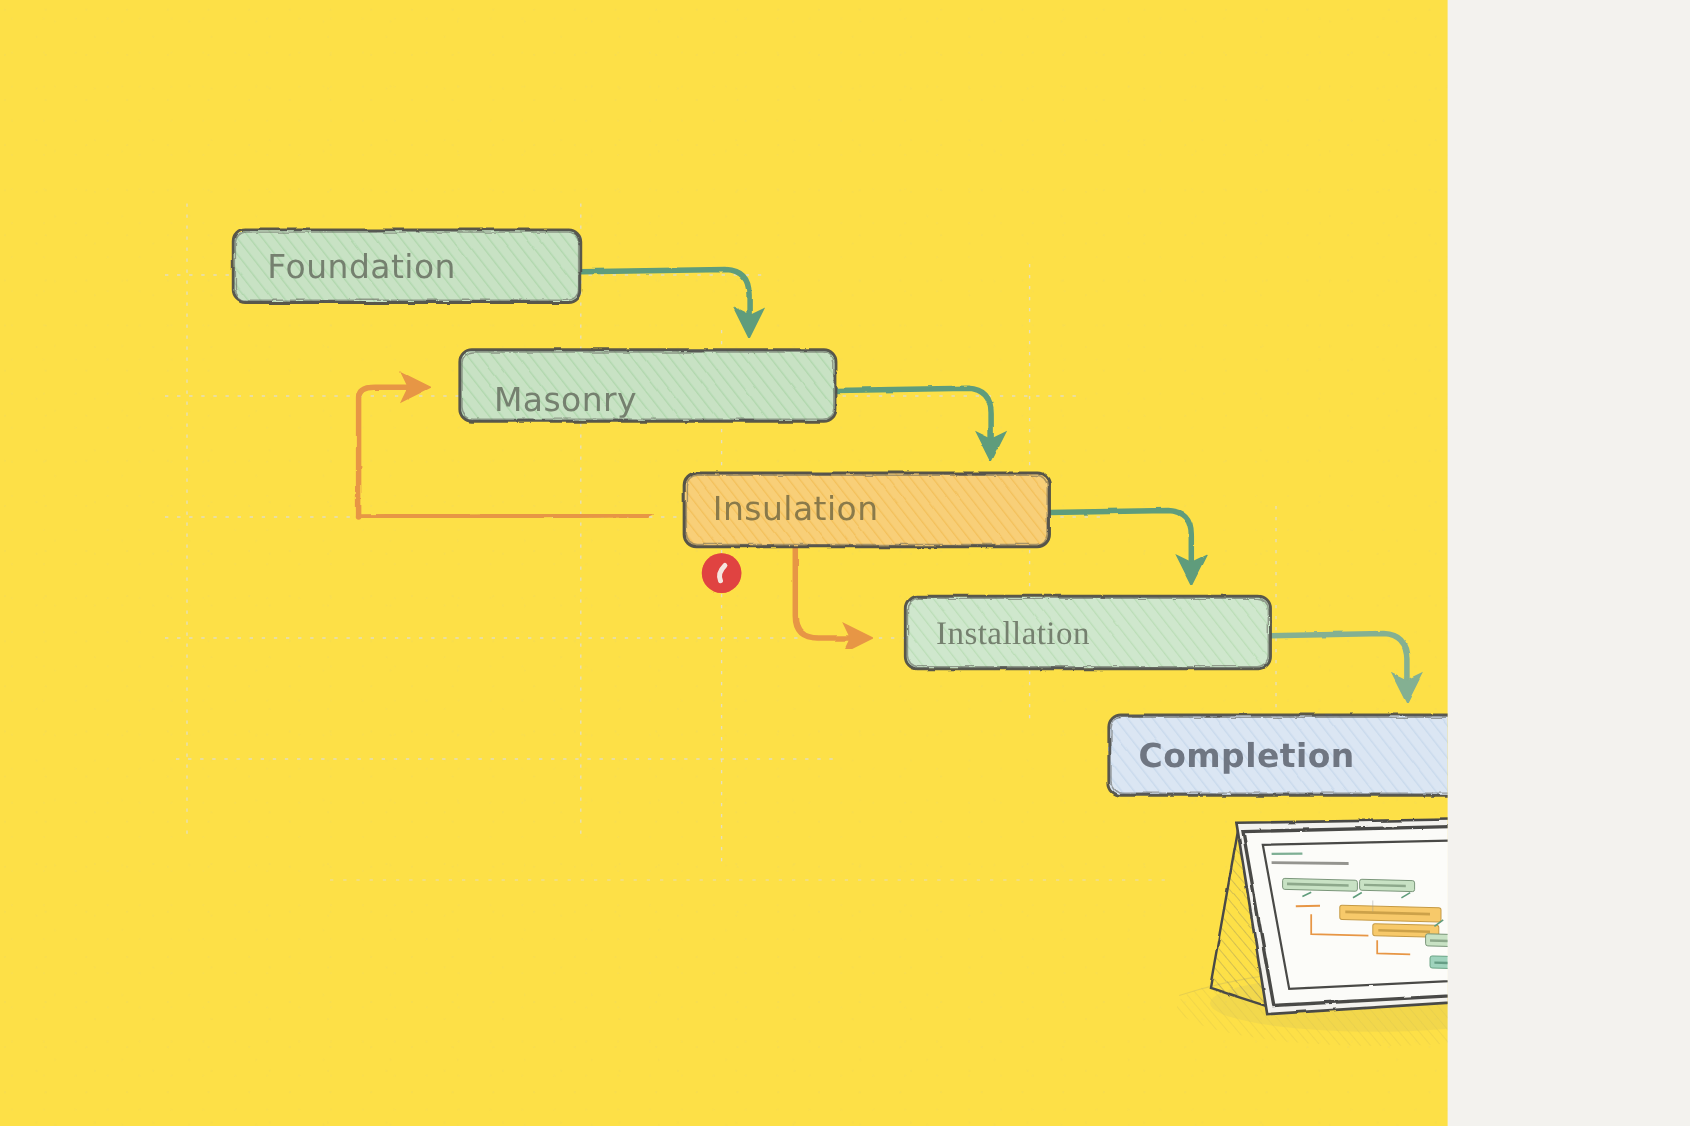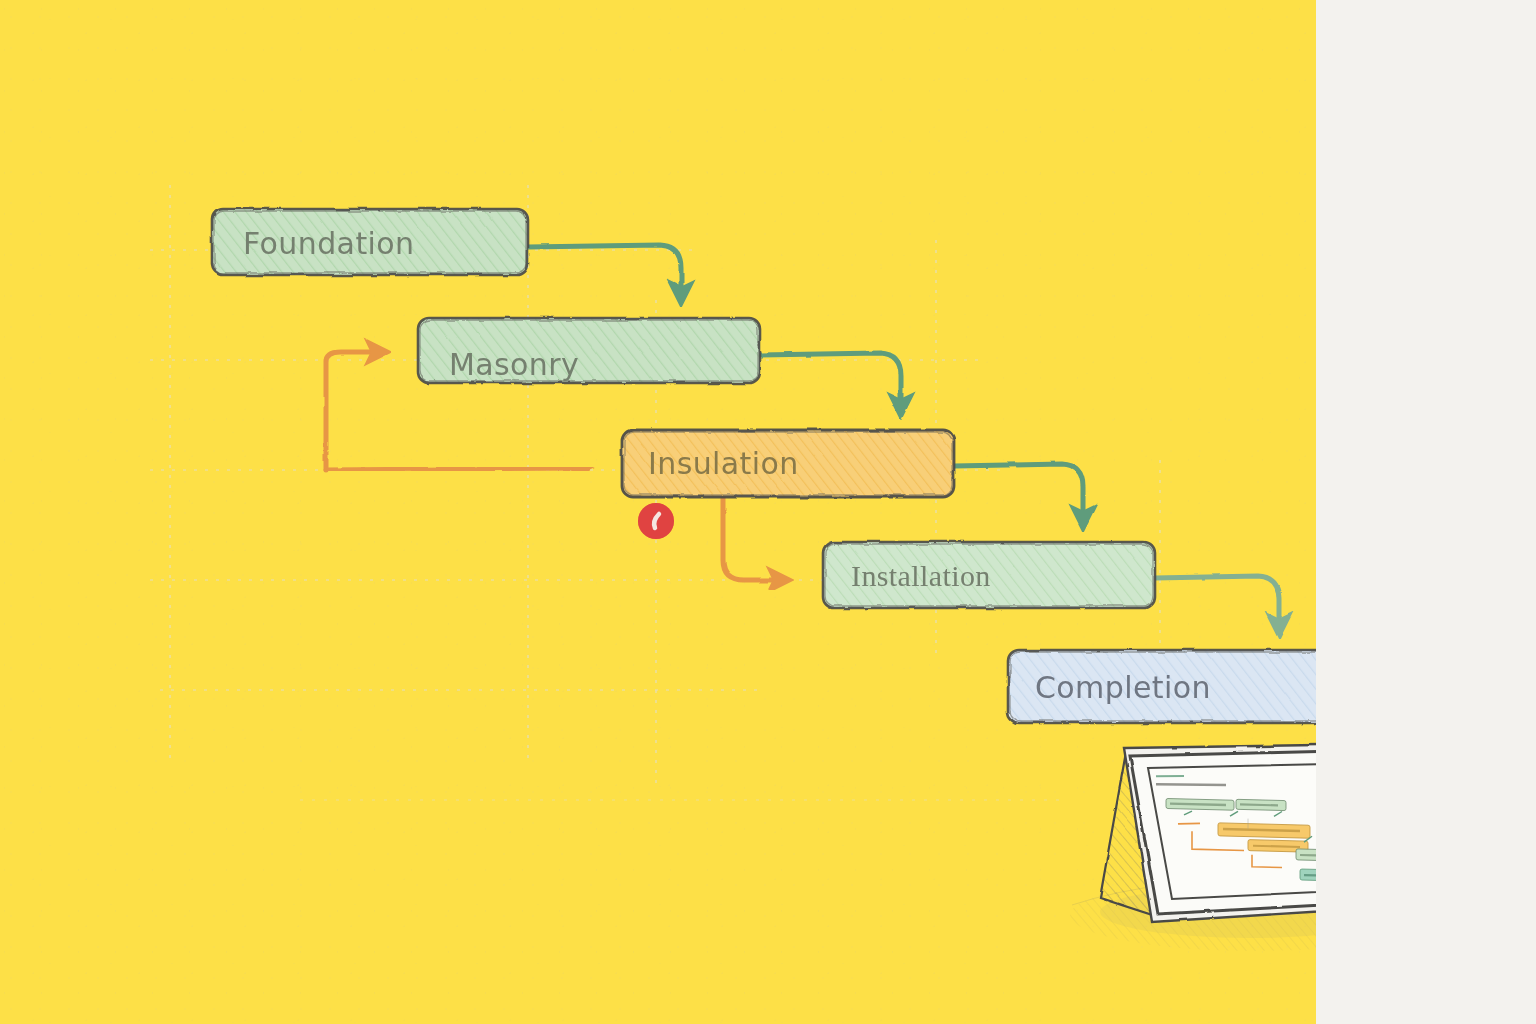--- a/index.html
+++ b/index.html
@@ -239,15 +239,15 @@
   </svg>
 
   <div class="node-label" style="left:243px; top:226px;">Foundation</div>
 
   <div class="node-label" style="left:449px; top:335px;margin-top:12px;">Masonry</div>
 
   <div class="node-label amber" style="left:648px; top:446px;">Insulation</div>
 
   <div class="node-label" style="left:851px; top:559px;font-family:Liberation Serif, serif;">Installation</div>
 
-  <div class="node-label blue" style="left:1035px; top:670px;">Completion</div>
+  <div class="node-label blue" style="left:1035px; top:670px;font-weight:bold;">Completion</div>
 
 </div>
 
 </body></html>

